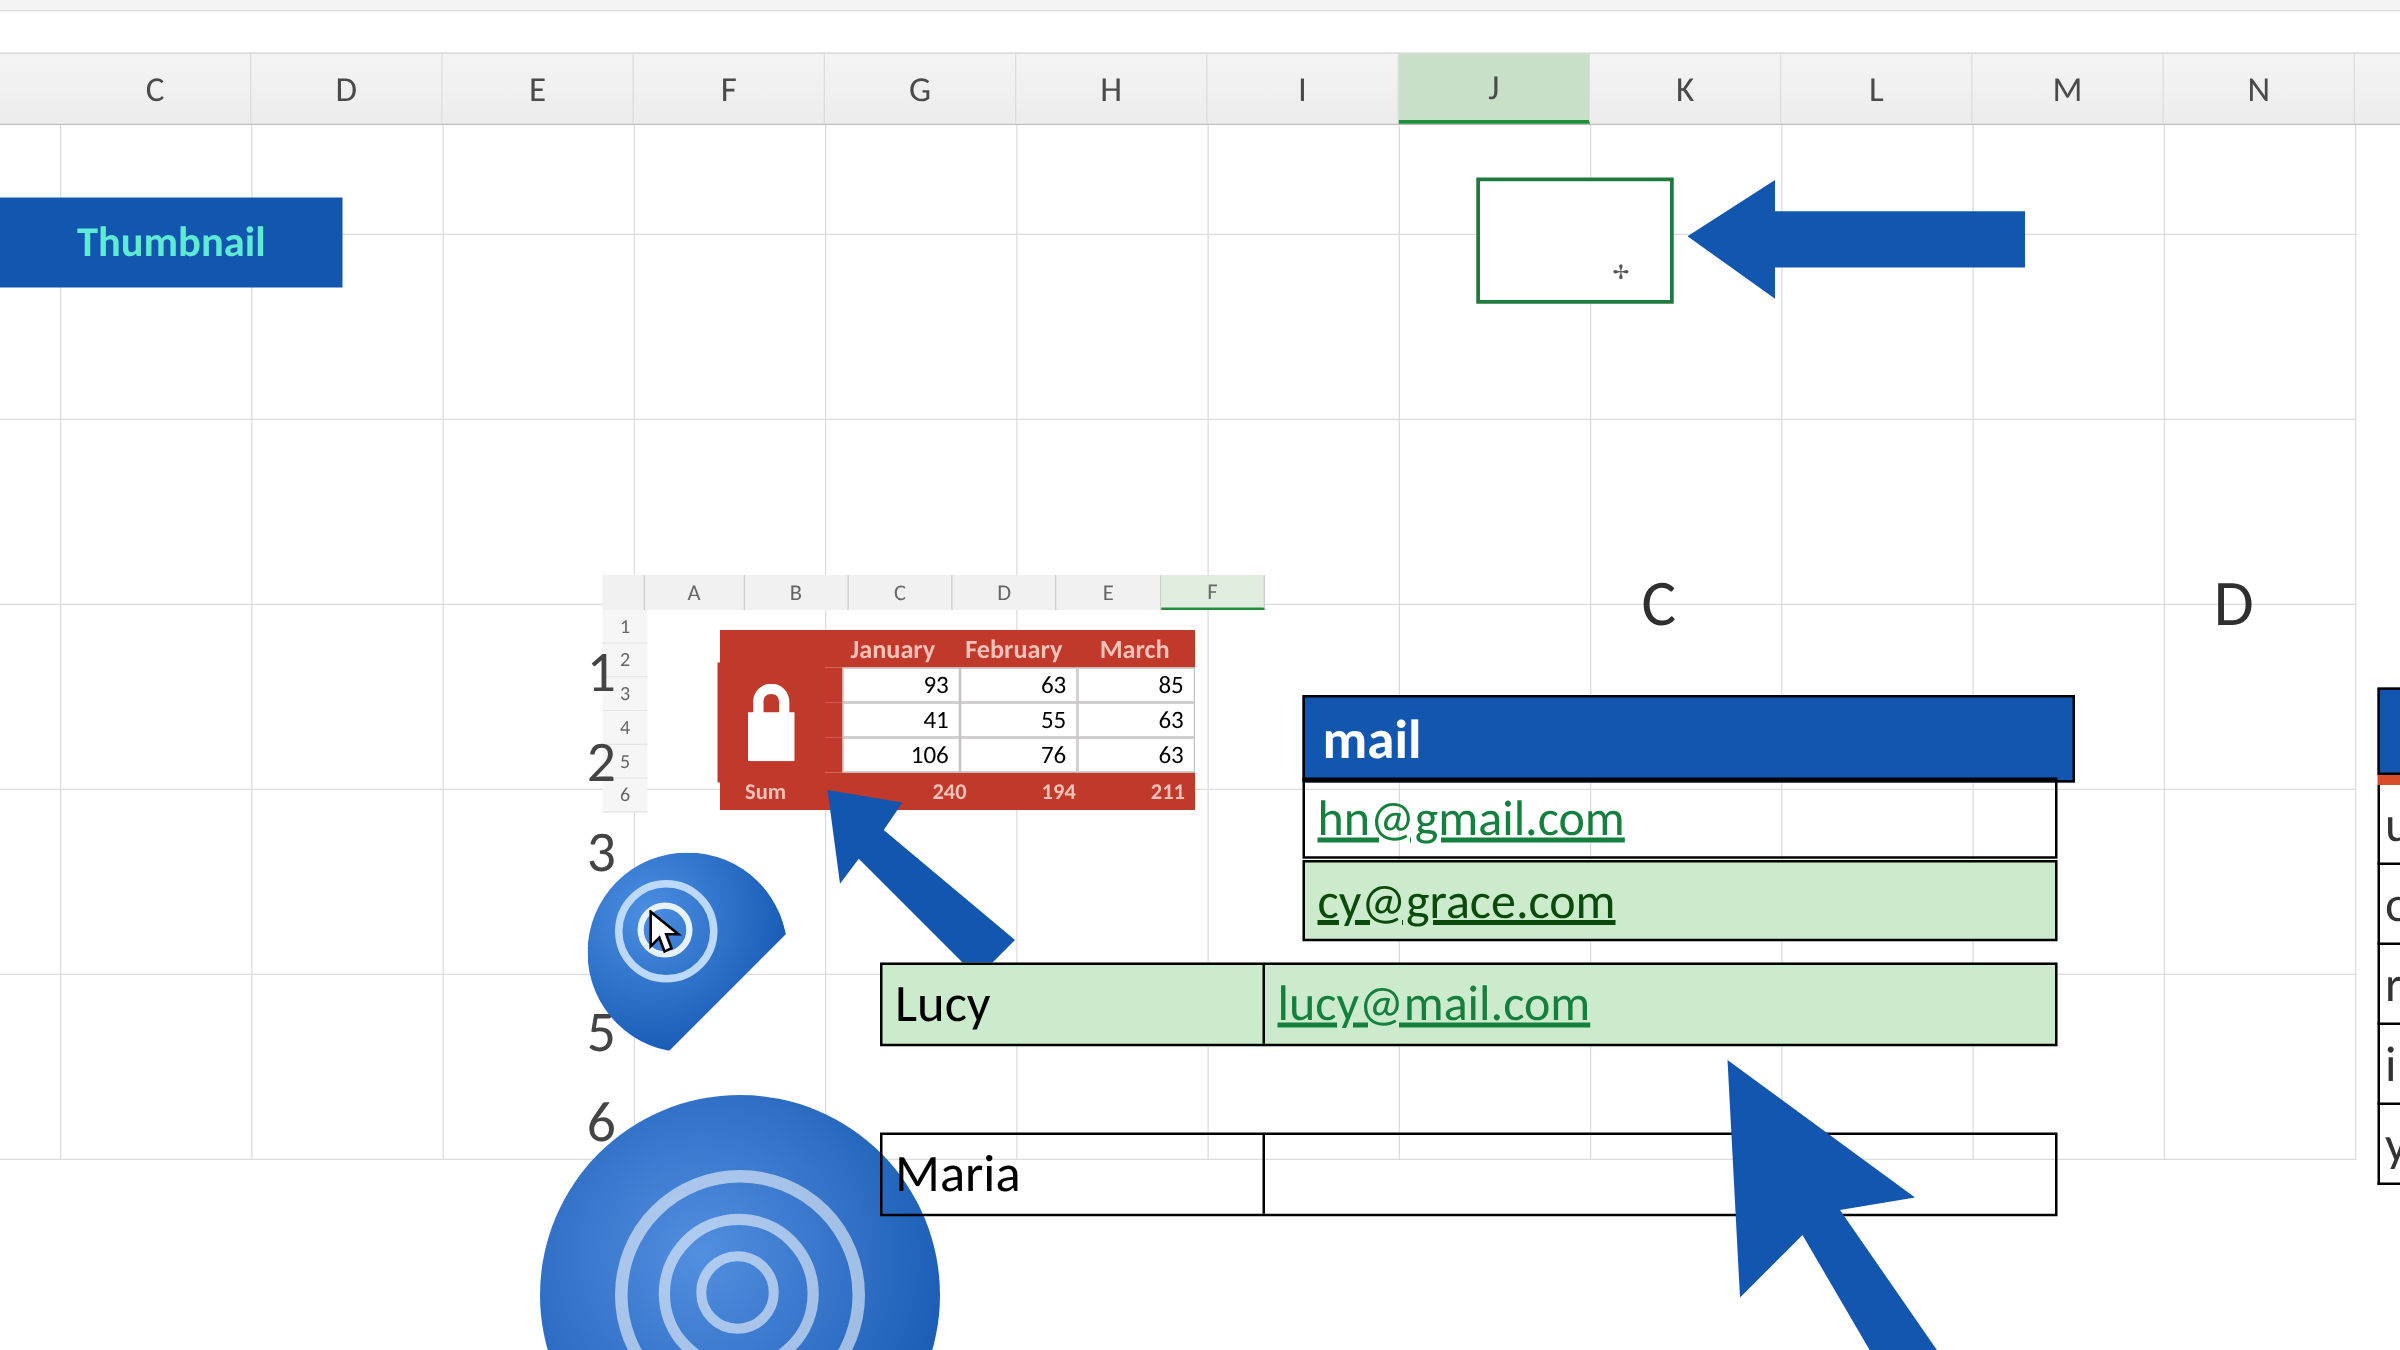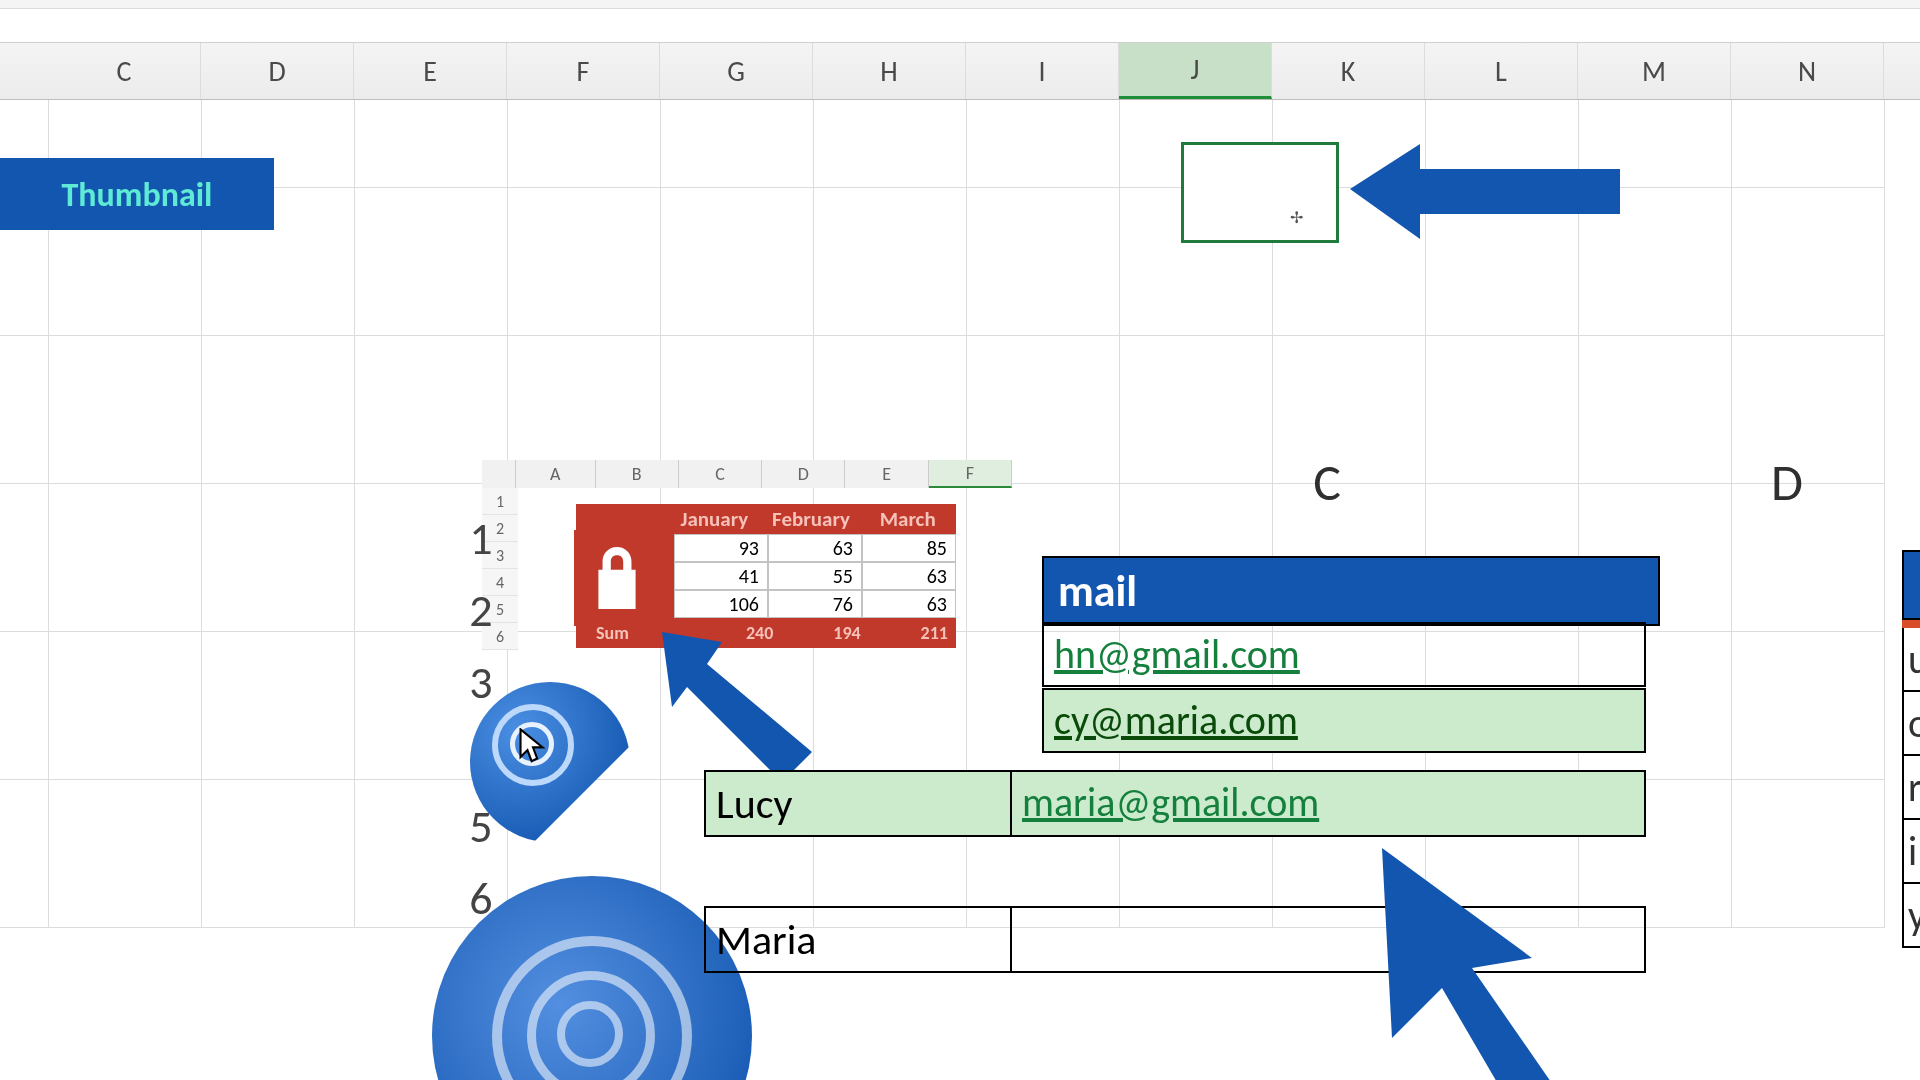--- a/index.html
+++ b/index.html
@@ -294,25 +294,25 @@
   </div>
 
   <div class="emailtab partial">
     <span>mail</span>
   </div>
 
   <div class="emailrow" style="left:610px;top:222px;width:600px;">
     <div class="em" style="width:100%;">hn@gmail.com</div>
   </div>
   <div class="emailrow green" style="left:610px;top:288px;width:600px;">
-    <div class="em" style="width:100%;color:#0a4a0a;">cy@maria.com</div>
+    <div class="em" style="width:100%;color:#0a4a0a;">cy@grace.com</div>
   </div>
   <div class="emailrow green" style="left:272px;top:370px;width:938px;">
     <div class="nm">Lucy</div>
-    <div class="em">maria@gmail.com</div>
+    <div class="em">lucy@mail.com</div>
   </div>
   <div class="emailrow" style="left:272px;top:506px;width:938px;">
     <div class="nm">Maria</div>
   </div>
 
   <svg class="bigcursor" width="260" height="280">
     <polygon points="20,20 170,130 110,140 200,270 150,280 80,160 30,210" fill="#1356b0"></polygon>
   </svg>
 
   <div class="farright">

